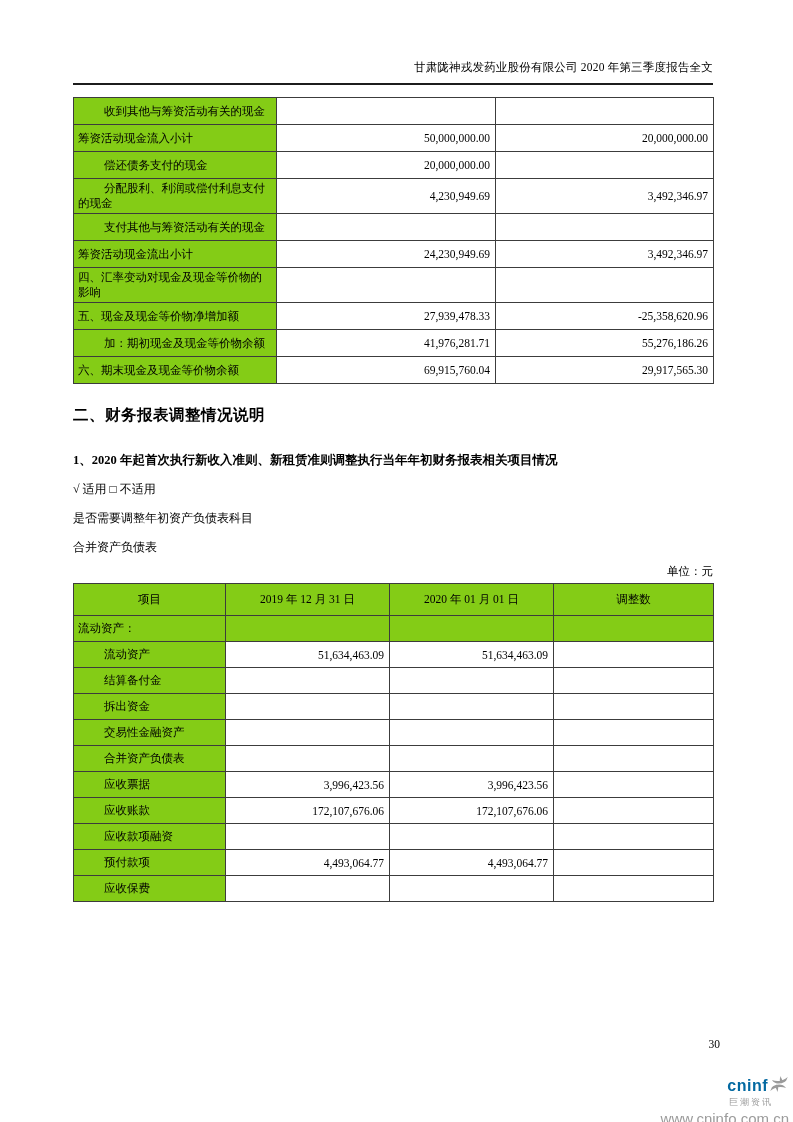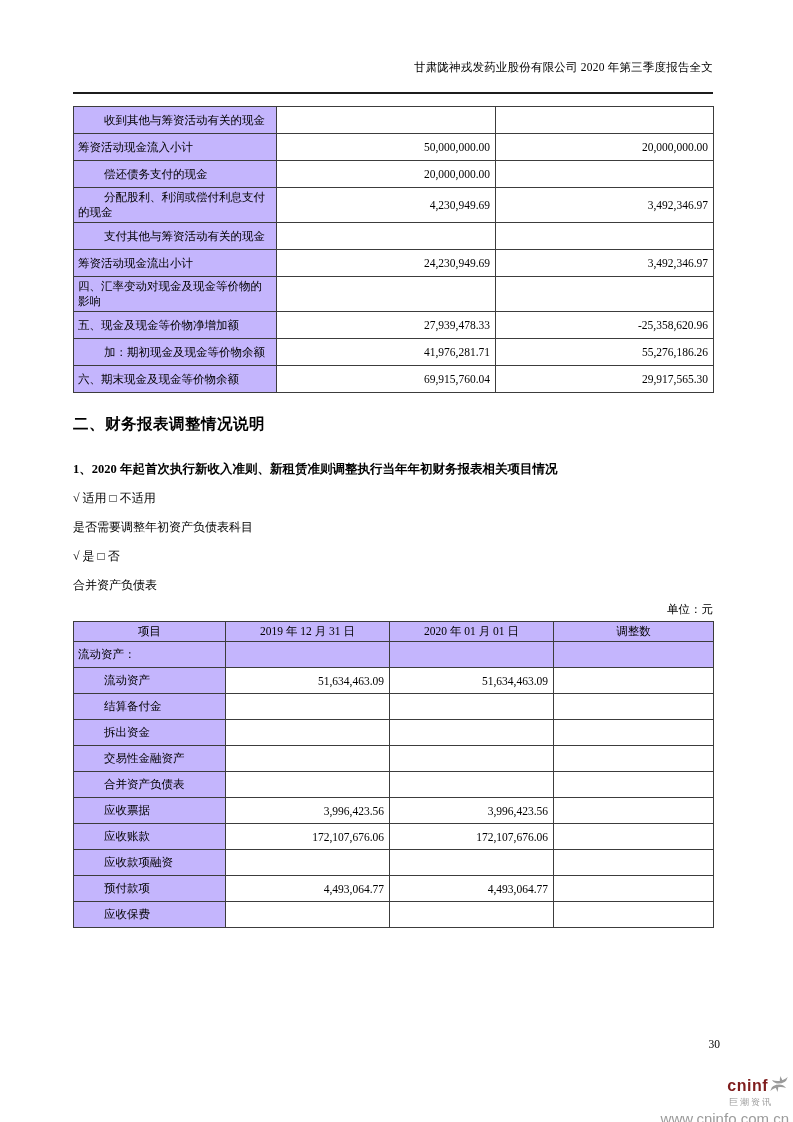--- a/index.html
+++ b/index.html
@@ -5,42 +5,42 @@
   html,body { margin:0; padding:0; }
   body {
     width:793px; height:1122px; position:relative;
     background:#ffffff; color:#000;
     font-family:"Liberation Serif", serif;
     overflow:hidden;
   }
   .content { position:absolute; left:73px; top:0; width:640px; }
 
   .page-header {
-    margin-top:60px; padding-bottom:17px;
+    margin-top:60px; padding-bottom:8px;
     border-bottom:2px solid #1c1c1c;
     text-align:right; font-size:11.5px; letter-spacing:0.2px;
   }
 
   table {
     border-collapse:collapse; table-layout:fixed;
     width:640px; font-size:11.5px;
   }
   #cash-flow-table { margin-top:12px; }
   td, th {
     border:1px solid #3c3c3c;
     vertical-align:middle; padding:2px 4px;
     overflow:hidden; font-weight:normal;
   }
-  .gray { background:#c4b5fd;margin-left:48px; }
+  .gray { background:#84cc16;margin-left:48px; }
   td.label { text-align:left; }
   td.ind { text-indent:26px; }
   td.num { text-align:right; padding-right:5px; }
   #cash-flow-table tr { height:27px; }
   #balance-sheet-table tr { height:26px; }
-  #balance-sheet-table thead tr { height:20px; }
+  #balance-sheet-table thead tr { height:32px; }
   #balance-sheet-table th { text-align:center; }
 
   .section-heading {
     font-size:15.5px; font-weight:bold;
     margin:21px 0 0 0; letter-spacing:0.5px;
   }
   .subsection-heading {
     font-size:12.5px; font-weight:bold;
     margin:26px 0 0 0;
   }
@@ -48,21 +48,21 @@
   .unit-line { text-align:right; font-size:11.5px; margin-top:8px; margin-bottom:4px; }
 
   .page-number { position:absolute; top:1038px; right:73px; font-size:11.5px; }
 
   .cninfo-logo {
     position:absolute; right:4px; top:1074px;
     text-align:right; color:#9b9b9b;
     font-family:"Liberation Sans", sans-serif;
   }
   .logo-top { display:flex; align-items:center; justify-content:flex-end; gap:1px; }
-  .logo-name { font-weight:bold; font-size:16px; letter-spacing:0.5px; color:#7f1d1d; }
+  .logo-name { font-weight:bold; font-size:16px; letter-spacing:0.5px; color:#0369a1; }
   .logo-caption { font-size:9px; letter-spacing:2px; margin:-2px 16px 0 0; }
   .logo-url { font-size:15px; margin-top:1px; }
   .swirl { width:20px; height:20px; }
 </style>
 </head>
 <body>
 
 <div class="content">
 
   <div class="page-header">甘肃陇神戎发药业股份有限公司 2020 年第三季度报告全文</div>
@@ -128,21 +128,20 @@
     </table>
 
   <div class="section-heading">二、财务报表调整情况说明</div>
 
   <div class="subsection-heading">1、2020 年起首次执行新收入准则、新租赁准则调整执行当年年初财务报表相关项目情况</div>
 
   <div class="line">√ 适用 □ 不适用</div>
 
   <div class="line">是否需要调整年初资产负债表科目</div>
 
-  <div class="line">√ 是 □ 否</div>
 
   <div class="line">合并资产负债表</div>
 
   <div class="unit-line">单位：元</div>
 
   <table id="balance-sheet-table">
     <colgroup>
         <col style="width:152px">
         <col style="width:164px">
         <col style="width:164px">

